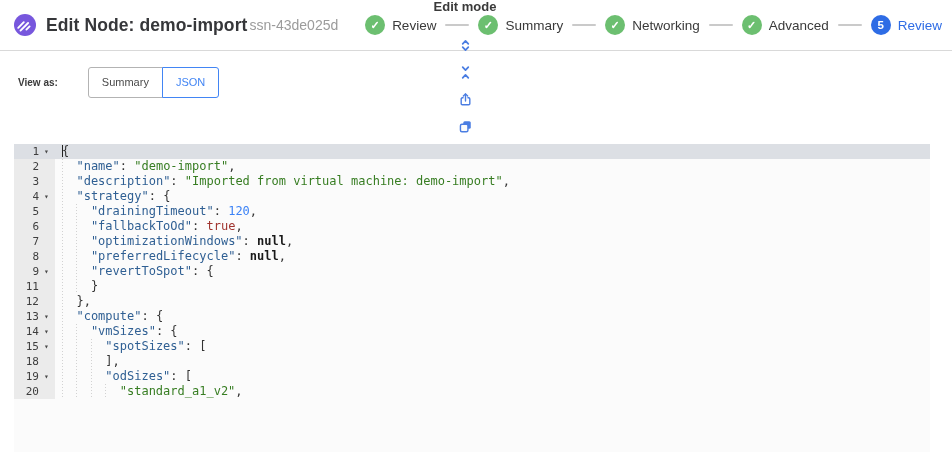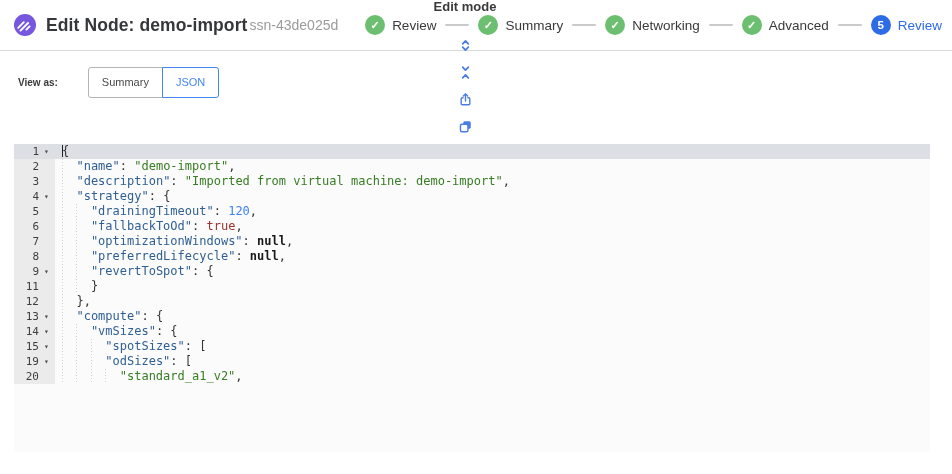--- a/index.html
+++ b/index.html
@@ -256,20 +256,27 @@
     </div>
     <div class="ed-row">
       <div class="gut">
         <span class="gut-num">15</span>
         <span class="gut-fold">▾</span>
       </div>
       <div class="code"><span class="ind"></span><span class="ind"></span><span class="ind"></span><span class="tk-key">"spotSizes"</span>: [</div>
     </div>
     <div class="ed-row">
       <div class="gut">
+        <span class="gut-num">18</span>
+        <span class="gut-fold"></span>
+      </div>
+      <div class="code"><span class="ind"></span><span class="ind"></span><span class="ind"></span>],</div>
+    </div>
+    <div class="ed-row">
+      <div class="gut">
         <span class="gut-num">19</span>
         <span class="gut-fold">▾</span>
       </div>
       <div class="code"><span class="ind"></span><span class="ind"></span><span class="ind"></span><span class="tk-key">"odSizes"</span>: [</div>
     </div>
     <div class="ed-row">
       <div class="gut">
         <span class="gut-num">20</span>
         <span class="gut-fold"></span>
       </div>

